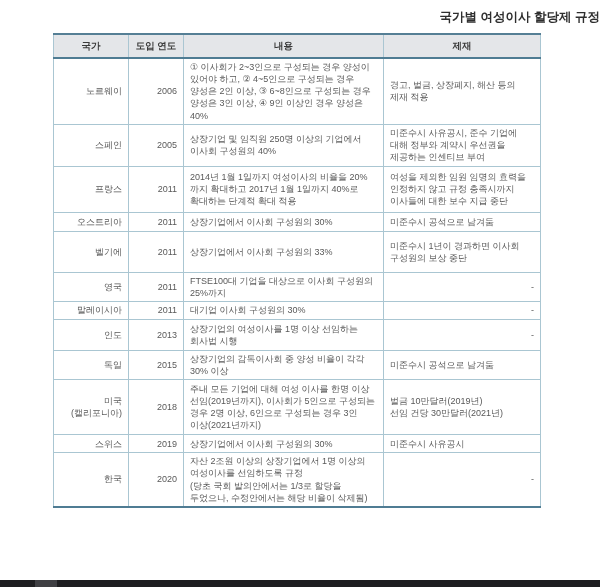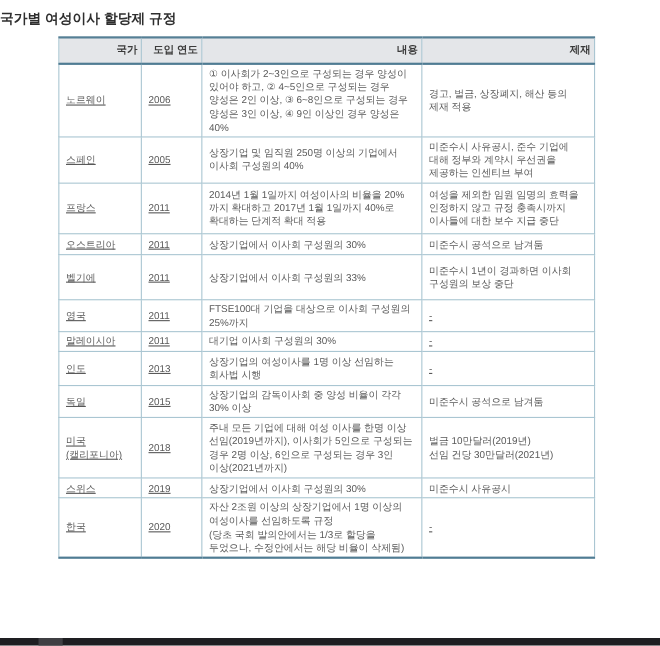--- a/index.html
+++ b/index.html
@@ -1,26 +1,26 @@
 <!DOCTYPE html>
 <html><head>
 <meta charset="utf-8">
 <style>
   html,body{margin:0;padding:0;background:#ffffff;width:600px;}
   body{font-family:"Liberation Sans","DejaVu Sans",sans-serif;color:#555;position:relative;height:587px;overflow:hidden;}
-  .title{width:600px;text-align:left;font-size:12.5px;font-weight:bold;color:#2e2e2e;padding-top:9px;height:24px;letter-spacing:0px;}
+  .title{width:600px;text-align:right;font-size:12.5px;font-weight:bold;color:#2e2e2e;padding-top:9px;height:24px;letter-spacing:0px;}
   table.quota{border-collapse:collapse;table-layout:fixed;width:487px;margin-left:53px;font-size:9px;line-height:1.35;}
   table.quota col.c1{width:75px;}
   table.quota col.c2{width:55px;}
   table.quota col.c3{width:200px;}
   table.quota col.c4{width:157px;}
   table.quota td,table.quota th{border:1px solid #aac6d2;padding:2px 6px;vertical-align:middle;word-break:keep-all;white-space:pre-line;color:#595959;}
-  table.quota thead th{background:#e4e6e9;color:#3a3a3a;font-weight:bold;font-size:9.5px;text-align:right;height:18px;border-top:2px solid #557f95;border-bottom:2px solid #4f7c93;padding:2px 3px;}
+  table.quota thead th{background:#e4e6e9;color:#3a3a3a;font-weight:bold;font-size:9.5px;text-align:center;height:18px;border-top:2px solid #557f95;border-bottom:2px solid #4f7c93;padding:2px 3px;}
   table.quota tbody tr:last-child td{border-bottom:2px solid #4f7c93;}
-  td.c{text-align:left;text-decoration:underline;}
+  td.c{text-align:right;}
   td.l{text-align:left;padding-left:8px;}
   .bottom-bar{position:absolute;left:0;bottom:0;width:600px;height:7px;background:#1e1e21;}
   .bottom-bar .seg{position:absolute;left:35px;top:0;width:22px;height:7px;background:#3f3f43;}
 </style>
 </head>
 <body>
 
 <div class="title">국가별 여성이사 할당제 규정</div>
 
 <table class="quota">

